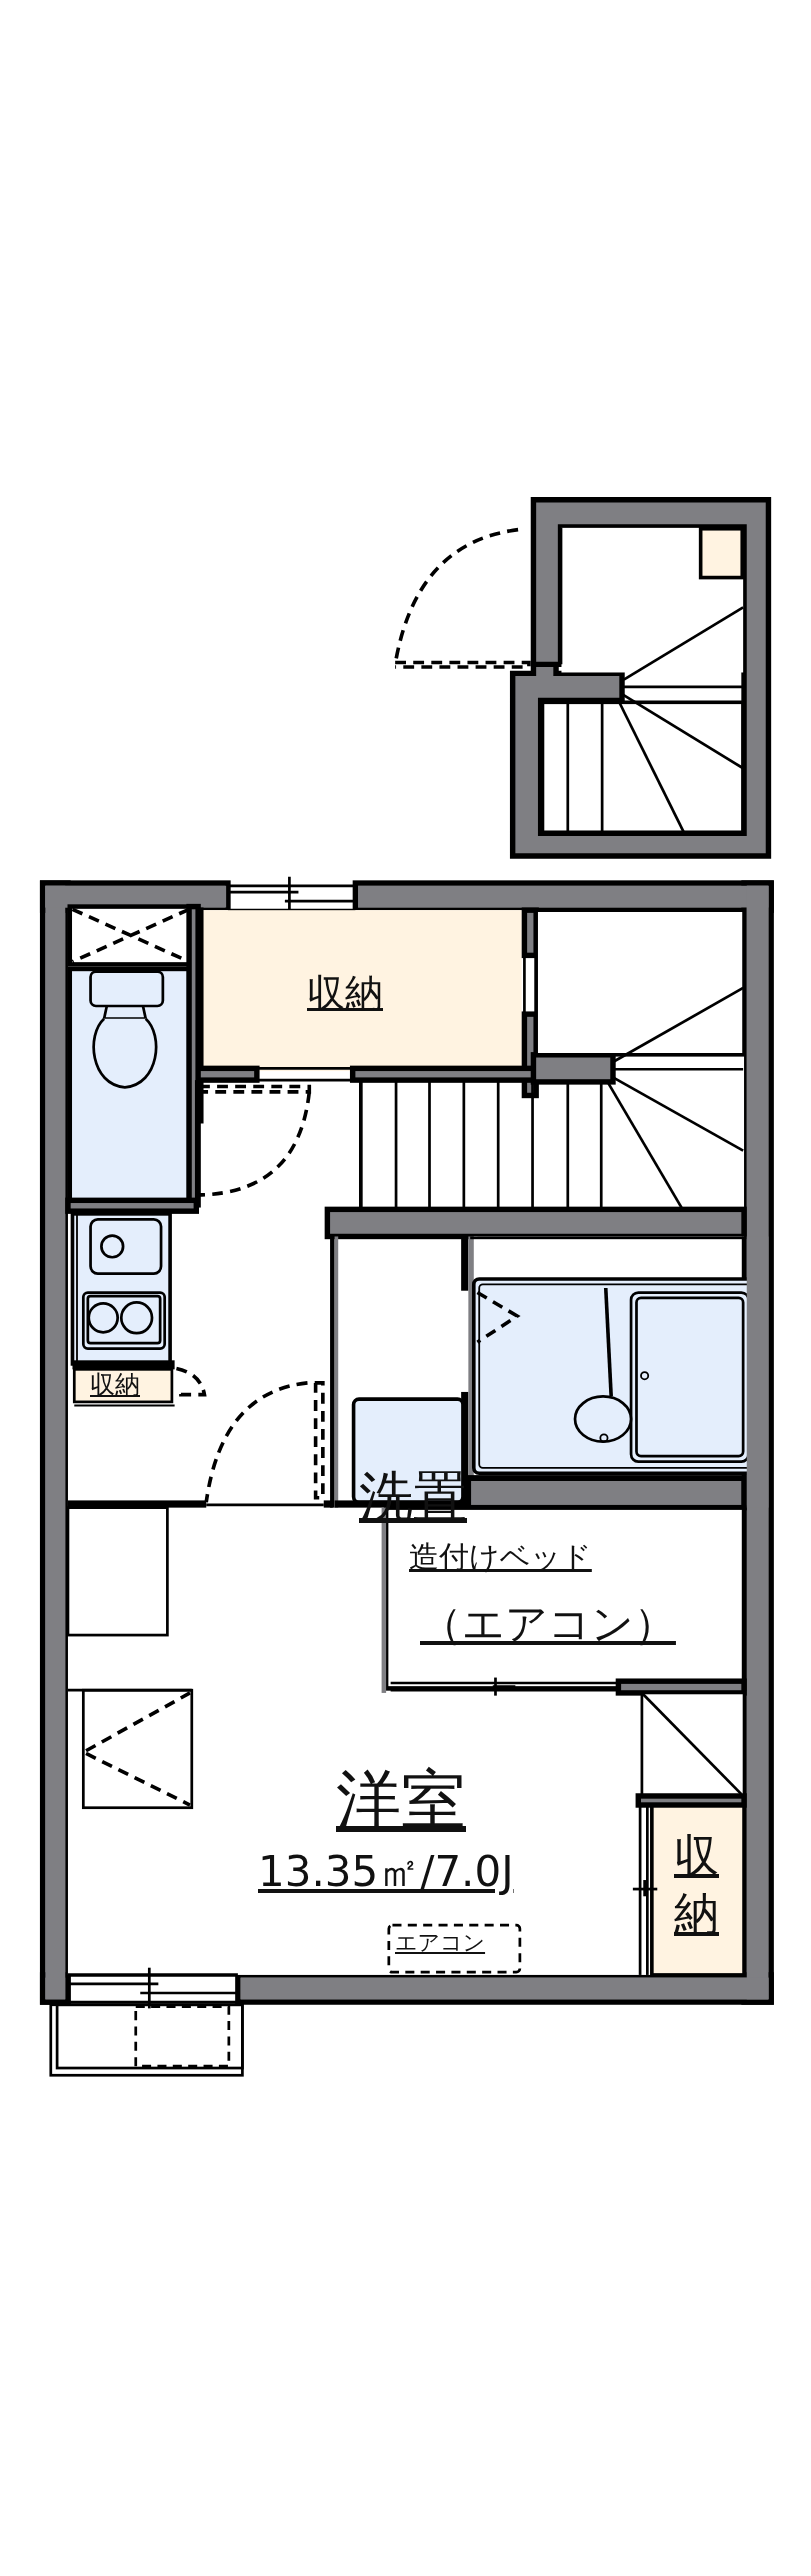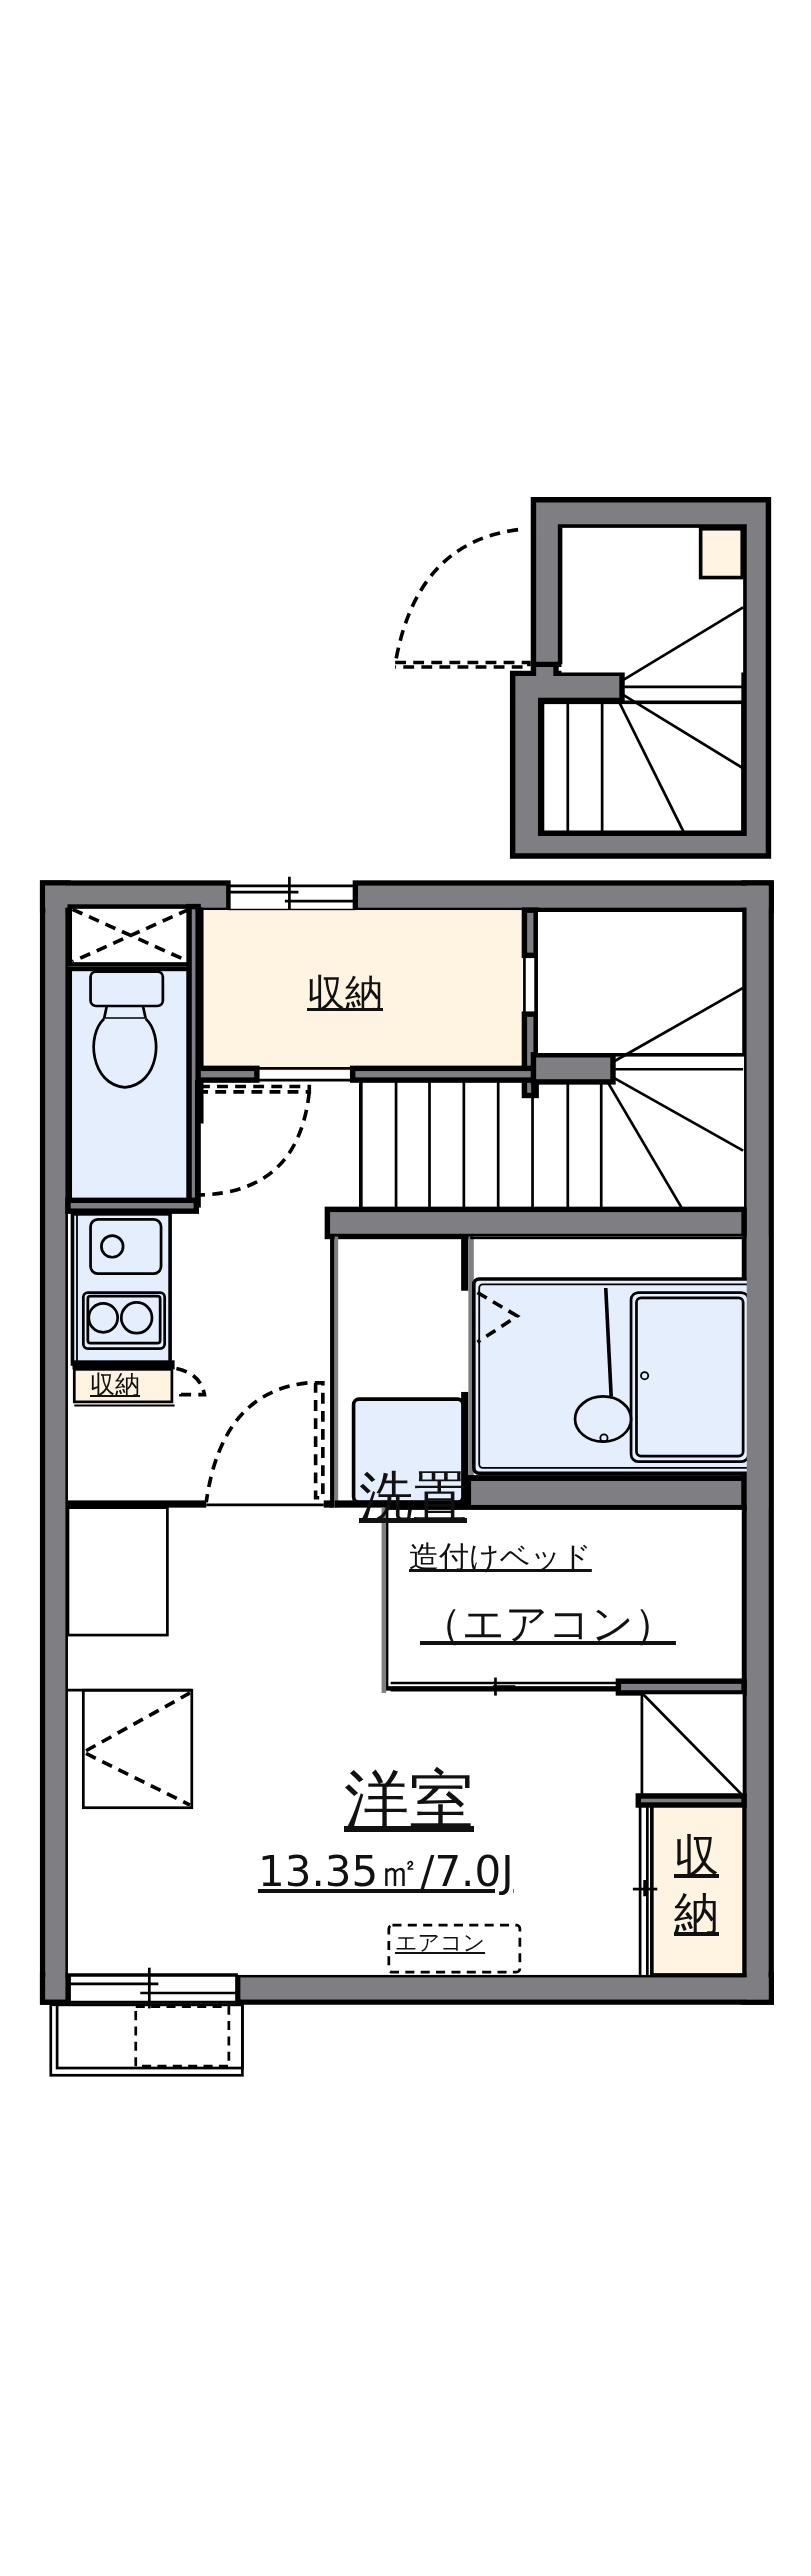--- a/index.html
+++ b/index.html
@@ -239,18 +239,18 @@
     <rect x="63" y="2218" width="205" height="70" fill="none" stroke="#000" stroke-width="3"></rect>
     <rect x="150" y="2220" width="103" height="66" fill="none" stroke="#000" stroke-width="3" stroke-dasharray="10 7"></rect>
   </g>
 </svg>
 
 <div class="lbl" style="left:307px; top:974px; font-size:38px;">収納</div>
 <div class="lbl" style="left:90px; top:1372px; font-size:25px;">収納</div>
 <div class="lbl" style="left:359px; top:1426px; font-size:54px;margin-top:44px;">洗置</div>
 <div class="lbl" style="left:409px; top:1542px; font-size:30px;">造付けベッド</div>
 <div class="lbl" style="left:420px; top:1603px; font-size:42px;">（エアコン）</div>
-<div class="lbl" style="left:344px; top:1767px; font-size:65px;">洋室</div>
+<div class="lbl" style="left:336px; top:1767px; font-size:65px;">洋室</div>
 <div class="lbl" style="left:258px; top:1851px; font-size:42px;">13.35㎡/7.0J</div>
 <div class="lbl" style="left:395px; top:1932px; font-size:22px;">エアコン</div>
 <div class="lbl" style="left:674px; top:1833px; font-size:45px;">収</div>
 <div class="lbl" style="left:674px; top:1891px; font-size:45px;">納</div>
 
 
 </body></html>

